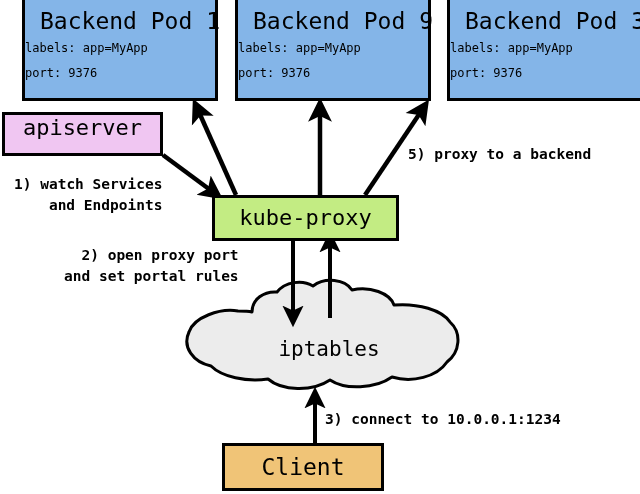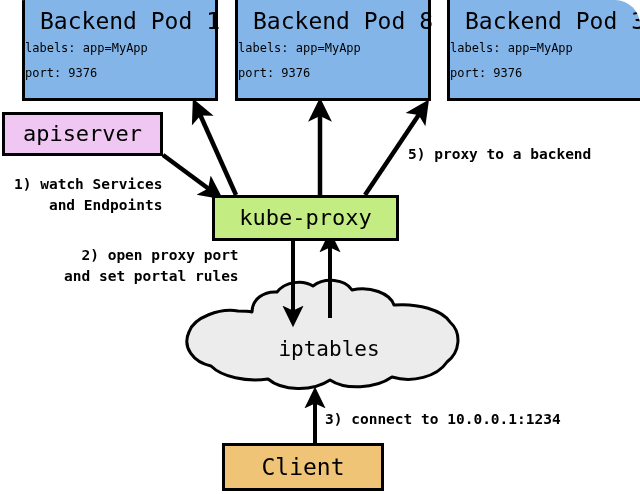--- a/index.html
+++ b/index.html
@@ -9,21 +9,20 @@
   }
   body {
     font-family: "DejaVu Sans Mono", "Liberation Mono", monospace;
   }
   #diagram {
     position: relative;
     width: 640px;
     height: 494px;
     background: #ffffff;
     overflow: hidden;
-    border-radius: 25px;
   }
   #svg-layer {
     position: absolute;
     left: 0;
     top: 0;
     width: 640px;
     height: 494px;
   }
   .node {
     position: absolute;
@@ -59,21 +58,20 @@
   #pod-1 { left: 22px; }
   #pod-2 { left: 235px; }
   #pod-3 { left: 447px; }
 
   #apiserver {
     left: 2px;
     top: 112px;
     width: 161px;
     height: 44px;
     background: #f0c6f2;
-    justify-content: center;
   }
   #apiserver .node-label {
     font-size: 22px;
     line-height: 26px;
   }
 
   #kube-proxy {
     left: 212px;
     top: 195px;
     width: 187px;
@@ -177,21 +175,21 @@
     <line x1="315" y1="443" x2="315" y2="398" stroke="#000000" stroke-width="4" marker-end="url(#arrowhead)"></line>
   </svg>
 
   <div class="node pod" id="pod-1">
     <div class="pod-title">Backend Pod 1</div>
     <div class="pod-line">labels: app=MyApp</div>
     <div class="pod-line">port: 9376</div>
   </div>
 
   <div class="node pod" id="pod-2">
-    <div class="pod-title">Backend Pod 8</div>
+    <div class="pod-title">Backend Pod 9</div>
     <div class="pod-line">labels: app=MyApp</div>
     <div class="pod-line">port: 9376</div>
   </div>
 
   <div class="node pod" id="pod-3">
     <div class="pod-title">Backend Pod 3</div>
     <div class="pod-line">labels: app=MyApp</div>
     <div class="pod-line">port: 9376</div>
   </div>
 

